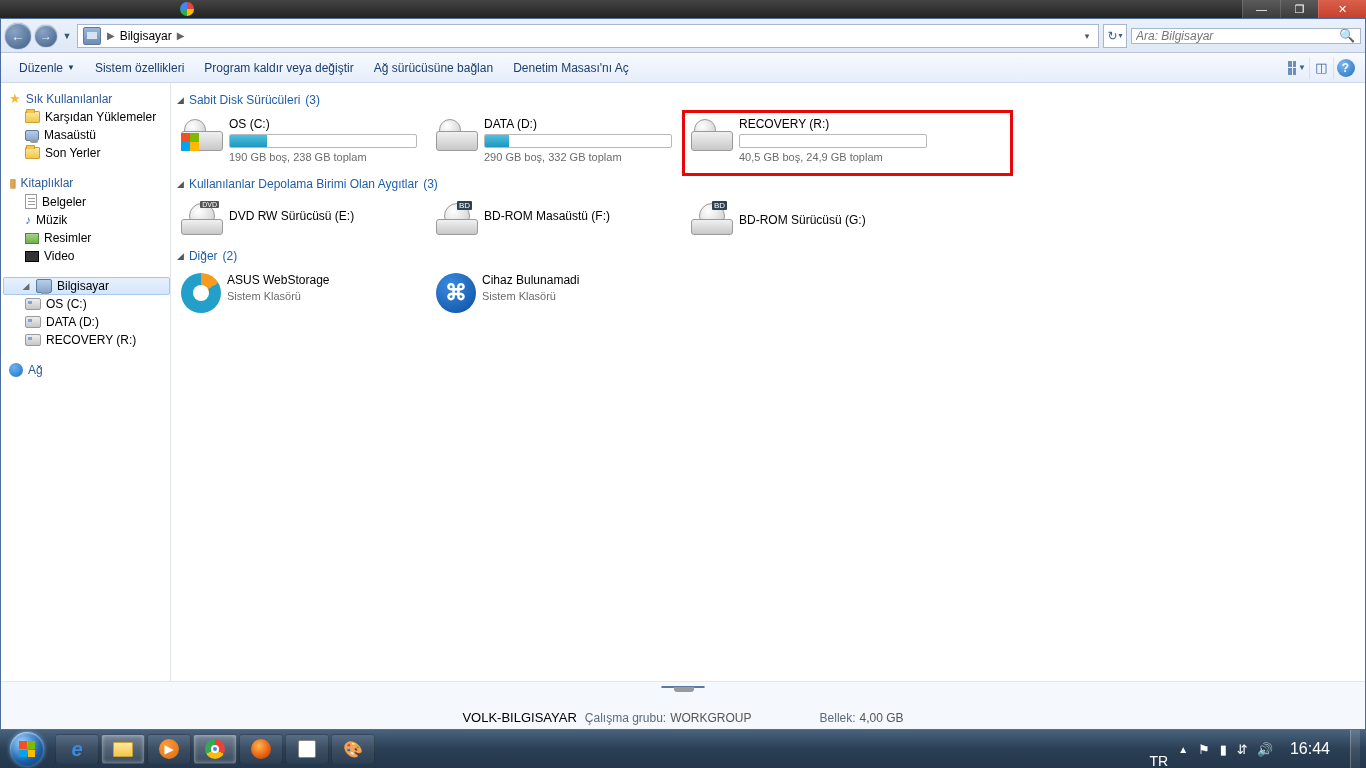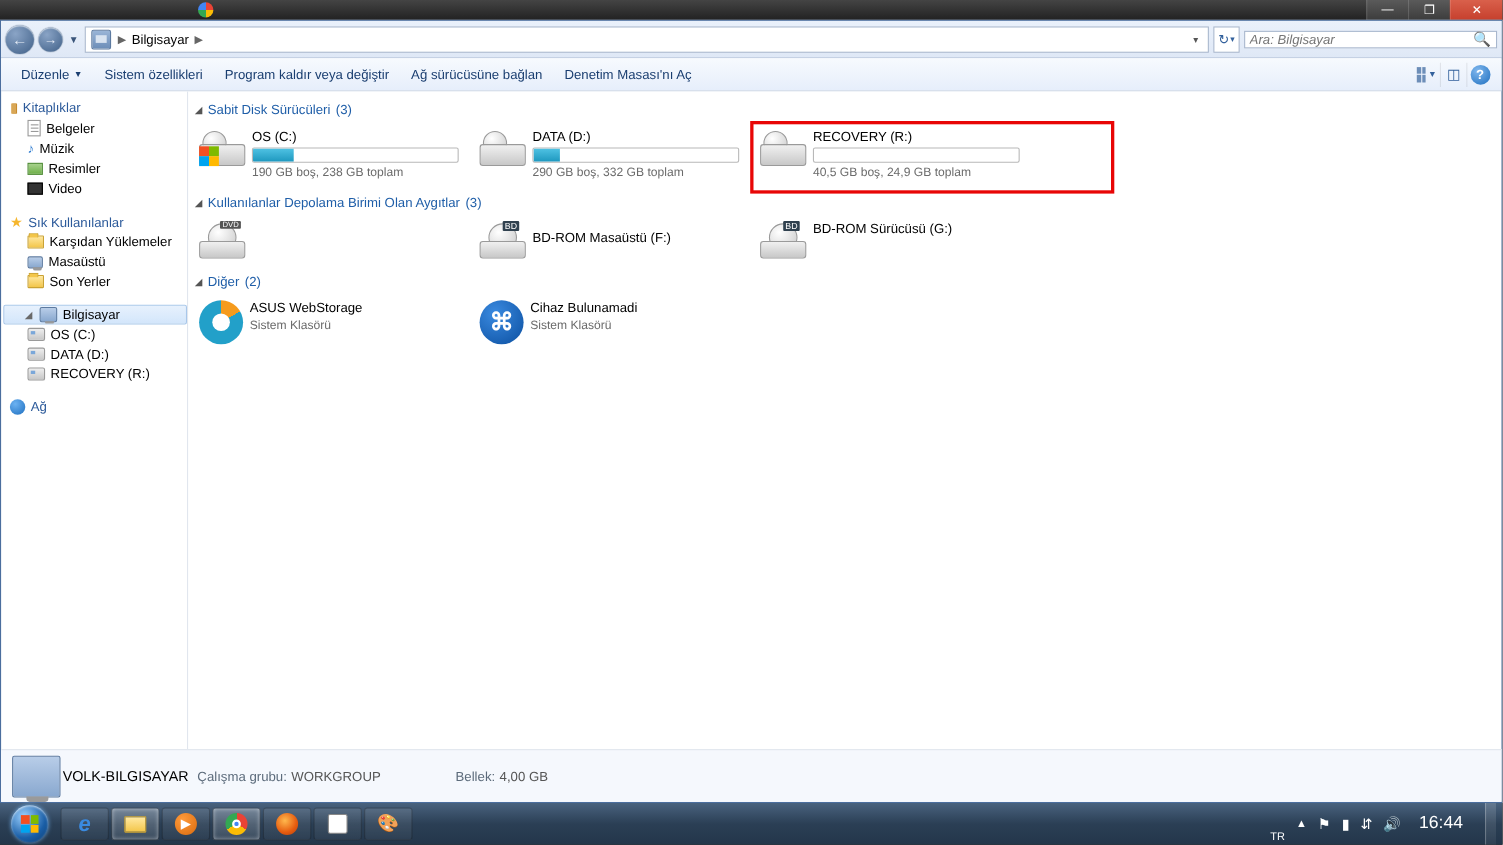--- a/index.html
+++ b/index.html
@@ -84,38 +84,38 @@
 .tname { color:#000; margin-bottom:3px;}
 .pbar { width:188px; height:14px; border:1px solid #b8b8b8; background:#fff; border-radius:2px; overflow:hidden; margin-bottom:3px;}
 .pbar .fill{height:100%;background:linear-gradient(#4fc2e3,#1e98bf);}
 .pbar .fill.white{background:#fff;}
 .sub { color:#6b6b6b; font-size:11px;}
 .storico{width:40px;height:40px;border-radius:50%;background:conic-gradient(#f59b1d 0 60deg,#22a0c9 60deg 360deg);display:flex;align-items:center;justify-content:center;margin-top:0;}
 .storico::after{content:"";width:16px;height:16px;background:#fff;border-radius:50%;}
 .btico{width:40px;height:40px;border-radius:50%;background:radial-gradient(circle at 35% 30%, #3a8ae0,#0b4fa0);display:flex;align-items:center;justify-content:center;color:#fff;font-size:22px;font-weight:bold;}
 
 
-.details { height:48px; border-top:1px solid #e1e6ee; display:flex; align-items:center; padding:4px 10px; gap:2px; background:#f5f8fd;}
+.details { height:48px; border-top:1px solid #e1e6ee; display:flex; align-items:center; padding:4px 10px; gap:22px; background:#f5f8fd;flex-direction:column;}
 .details .thumb{width:44px;height:38px;background:linear-gradient(#b8cde8,#89a8cf);border:1px solid #5c7aa0;border-radius:2px;position:relative;}
 .details .thumb::after{content:"";position:absolute;left:12px;bottom:-5px;width:20px;height:5px;background:#9a9a9a;border-radius:0 0 3px 3px;}
 .details .meta { display:flex; flex-direction:column; gap:1px;}
 .details .name{color:#000;font-size:13px;}
 .details .row{color:#555;}
 .details .row .k{color:#5c6b7b;margin-right:4px;}
 .details .mem{margin-left:60px;}
 
 
 .taskbar { position:absolute; left:0; bottom:0; width:1366px; height:38px; background:linear-gradient(#49627e,#2b3f55 50%,#23364a); display:flex; align-items:center; padding-right:6px;}
 .start{width:54px;height:38px;display:flex;align-items:center;justify-content:center;}
 .orb{width:34px;height:34px;border-radius:50%;background:radial-gradient(circle at 35% 30%, #9ad0ff,#1a5ea6 60%,#0b3a6e);box-shadow:0 0 4px rgba(120,190,255,.8), inset 0 1px 2px rgba(255,255,255,.7);display:grid;grid-template:repeat(2,1fr)/repeat(2,1fr);gap:1px;padding:9px;}
 .orb i:nth-child(1){background:#f25022;} .orb i:nth-child(2){background:#7fba00;} .orb i:nth-child(3){background:#00a4ef;} .orb i:nth-child(4){background:#ffb900;}
 .tbtn{width:44px;height:30px;margin:0 1px;border-radius:3px;display:flex;align-items:center;justify-content:center;background:linear-gradient(rgba(255,255,255,.12),rgba(255,255,255,.04));border:1px solid rgba(0,0,0,.25);}
 .tbtn.on{background:linear-gradient(rgba(255,255,255,.28),rgba(255,255,255,.1));box-shadow:inset 0 0 4px rgba(255,255,255,.5);}
 .tray{margin-left:auto;display:flex;align-items:center;gap:10px;color:#fff;}
-.tray .lang{font-size:10px;margin-top:24px;}
+.tray .lang{font-size:14px;margin-top:24px;}
 .tray .tri{font-size:10px;}
 .tray .clock{font-size:16px;padding:0 6px;}
 .tray .peek{width:10px;height:38px;border-left:1px solid rgba(255,255,255,.25);background:linear-gradient(rgba(255,255,255,.15),rgba(255,255,255,.05));margin-left:4px;}
 .tray .ic{font-size:13px;}
 
 </style>
 </head>
 <body>
 
 <div class="dimbar">
@@ -168,55 +168,55 @@
       </div>
     <div class="ricon">◫</div>
     <div class="ricon">
         <span class="help">?</span>
       </div>
   </div>
 
   <div class="body">
     <div class="nav">
       <div class="grp">
+        <div class="h fav">
+            <span>Sık Kullanılanlar</span>
+          </div>
+        <div class="row">
+            <span class="folder"></span>
+            <span>Karşıdan Yüklemeler</span>
+          </div>
+        <div class="row">
+            <span class="compico" style="width:14px;height:11px"></span>
+            <span>Masaüstü</span>
+          </div>
+        <div class="row">
+            <span class="folder"></span>
+            <span>Son Yerler</span>
+          </div>
+      </div>
+      <div class="grp">
         <div class="h lib">
             <span>Kitaplıklar</span>
           </div>
         <div class="row">
             <span class="doc"></span>
             <span>Belgeler</span>
           </div>
         <div class="row">
             <span style="color:#2d7bd0">♪</span>
             <span>Müzik</span>
           </div>
         <div class="row">
             <span style="width:14px;height:11px;background:linear-gradient(#a7d28c,#6fb04a);border:1px solid #4d8a32;display:inline-block"></span>
             <span>Resimler</span>
           </div>
         <div class="row">
             <span style="width:14px;height:11px;background:#333;border:1px solid #000;display:inline-block;position:relative"></span>
             <span>Video</span>
-          </div>
-      </div>
-      <div class="grp">
-        <div class="h fav">
-            <span>Sık Kullanılanlar</span>
-          </div>
-        <div class="row">
-            <span class="folder"></span>
-            <span>Karşıdan Yüklemeler</span>
-          </div>
-        <div class="row">
-            <span class="compico" style="width:14px;height:11px"></span>
-            <span>Masaüstü</span>
-          </div>
-        <div class="row">
-            <span class="folder"></span>
-            <span>Son Yerler</span>
           </div>
       </div>
       <div class="grp">
         <div class="row sel" style="margin-left:-4px">
             <span class="arrow">◢</span>
             <span class="compico"></span>
             <span>Bilgisayar</span>
           </div>
         <div class="row">
             <span class="drive"></span>
@@ -298,39 +298,42 @@
           <span>Kullanılanlar Depolama Birimi Olan Aygıtlar</span> 
           <span class="cnt">(3)</span>
         </div>
       <div class="tiles">
         <div class="tile">
           <div class="hdd optic">
               <div class="disc"></div>
               <div class="tray"></div>
               <div class="dvd">DVD</div>
             </div>
+          <div class="tinfo">
+              <div class="tname" style="margin-top:8px">DVD RW Sürücüsü (E:)</div>
+            </div>
         </div>
         <div class="tile">
           <div class="hdd optic">
               <div class="disc"></div>
               <div class="tray"></div>
               <div class="bd">BD</div>
             </div>
           <div class="tinfo">
               <div class="tname" style="margin-top:8px">BD-ROM Masaüstü (F:)</div>
             </div>
         </div>
         <div class="tile">
           <div class="hdd optic">
               <div class="disc"></div>
               <div class="tray"></div>
               <div class="bd">BD</div>
             </div>
           <div class="tinfo">
-              <div class="tname" style="margin-top:0">BD-ROM Sürücüsü (G:)</div>
+              <div class="tname" style="margin-top:12px">BD-ROM Sürücüsü (G:)</div>
             </div>
         </div>
       </div>
 
       <div class="grphdr">
           <span class="tri">◢</span>
           <span>Diğer</span> 
           <span class="cnt">(2)</span>
         </div>
       <div class="tiles">

